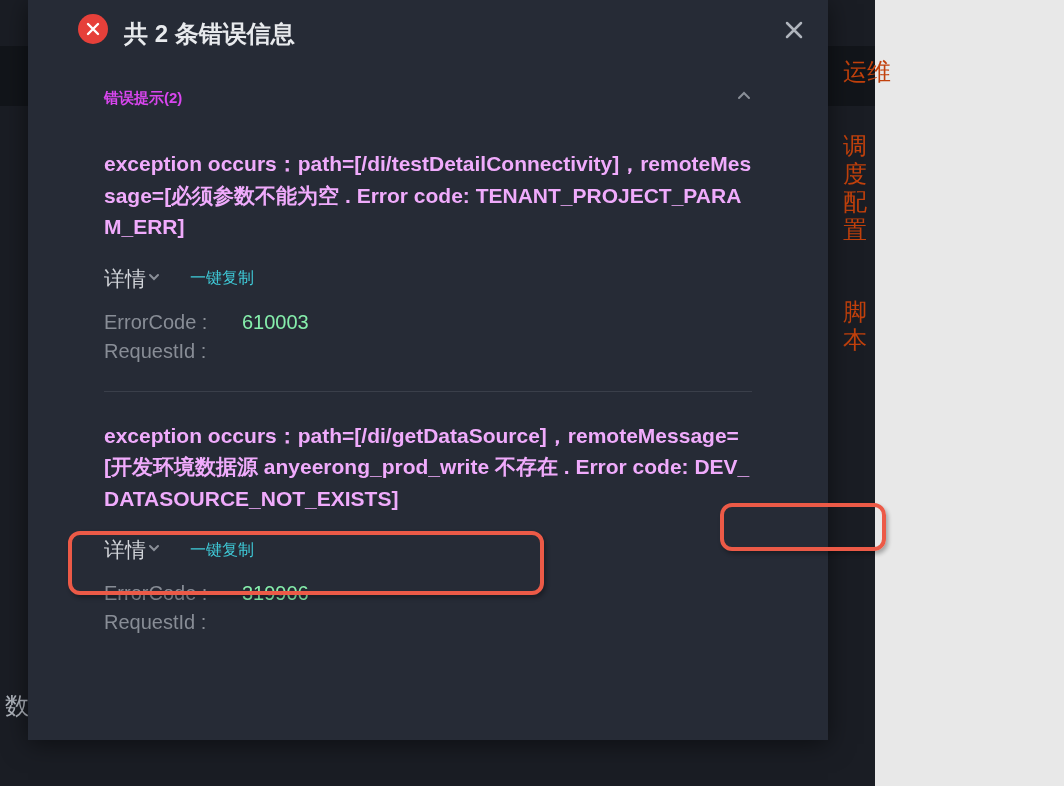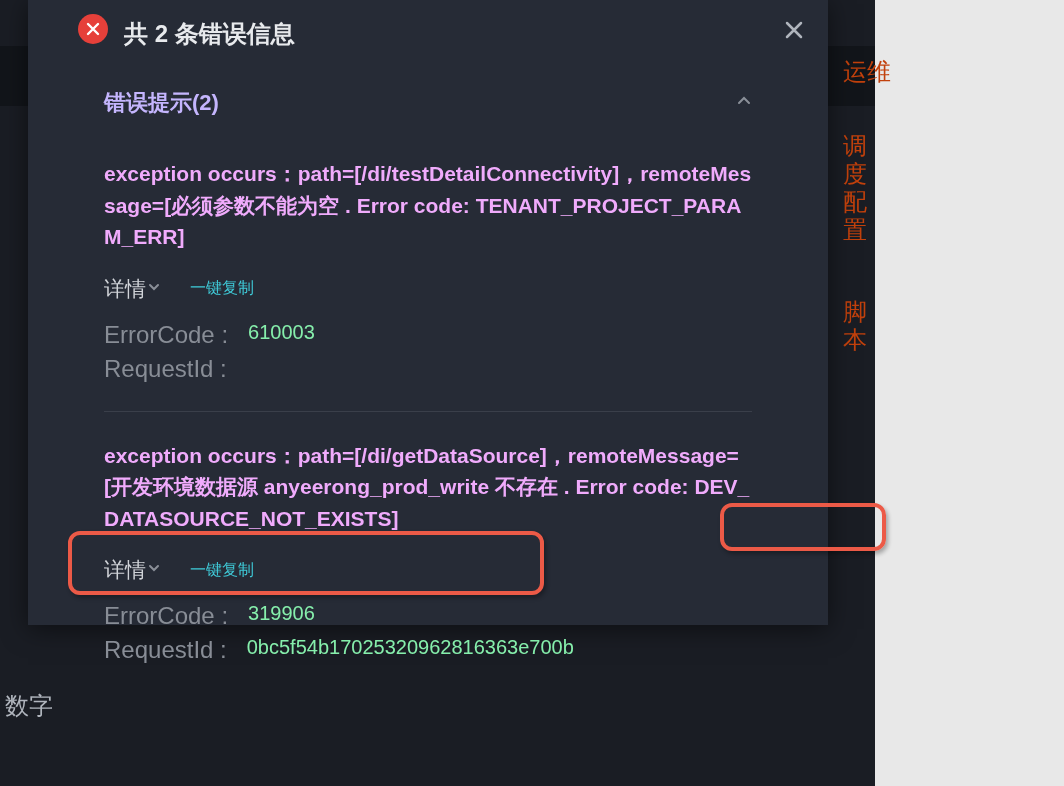--- a/index.html
+++ b/index.html
@@ -41,21 +41,21 @@
       position: absolute;
       left: 5px; top: 690px;
       color: #b0b5bd;
       font-size: 24px;
     }
     .dialog {
       position: absolute;
       left: 28px;
       top: 0;
       width: 800px;
-      height: 625px;
+      height: 740px;
       background: #262b36;
       color: #d0d3d8;
       box-shadow: 0 4px 24px rgba(0,0,0,0.5);
     }
     .dialog-header {
       display: flex;
       align-items: center;
       padding: 18px 26px 18px 50px;
       position: relative;
     }
@@ -92,23 +92,23 @@
     .dialog-body {
       padding: 20px 76px 0 76px;
     }
     .section-row {
       display: flex;
       justify-content: space-between;
       align-items: center;
       margin-bottom: 40px;
     }
     .section-title {
-      font-size: 22px;
+      font-size: 15px;
       font-weight: 700;
-      color: #c4b5fd;
+      color: #d946ef;
     }
     .chevron-up {
       color: #8a8f98;
       cursor: pointer;
     }
     .error-item {
       margin-bottom: 28px;
     }
     .err-msg {
       font-size: 21px;
@@ -137,21 +137,21 @@
       font-size: 16px;
       color: #3fcad8;
       cursor: pointer;
     }
     .kv-row {
       display: flex;
       gap: 20px;
       margin-bottom: 6px;
     }
     .kv-key {
-      font-size: 24px;
+      font-size: 20px;
       color: #888d96;
       min-width: 118px;
     }
     .kv-val {
       font-size: 20px;
       color: #86efac;
     }
     .divider {
       height: 1px;
       background: #3a3f4a;
@@ -240,21 +240,20 @@
             </svg>
         </span>
         <span class="copy-link">一键复制</span>
       </div>
       <div class="kv-row">
         <span class="kv-key">ErrorCode :</span>
         <span class="kv-val">319906</span>
       </div>
       <div class="kv-row">
         <span class="kv-key">RequestId :</span>
-        <span class="kv-val">0bc5f54b17025320962816363e700b</span>
       </div>
     </div>
 
   </div>
 </div>
 
 <div class="highlight-box hb1"></div>
 <div class="highlight-box hb2"></div>
 
 </body></html>

